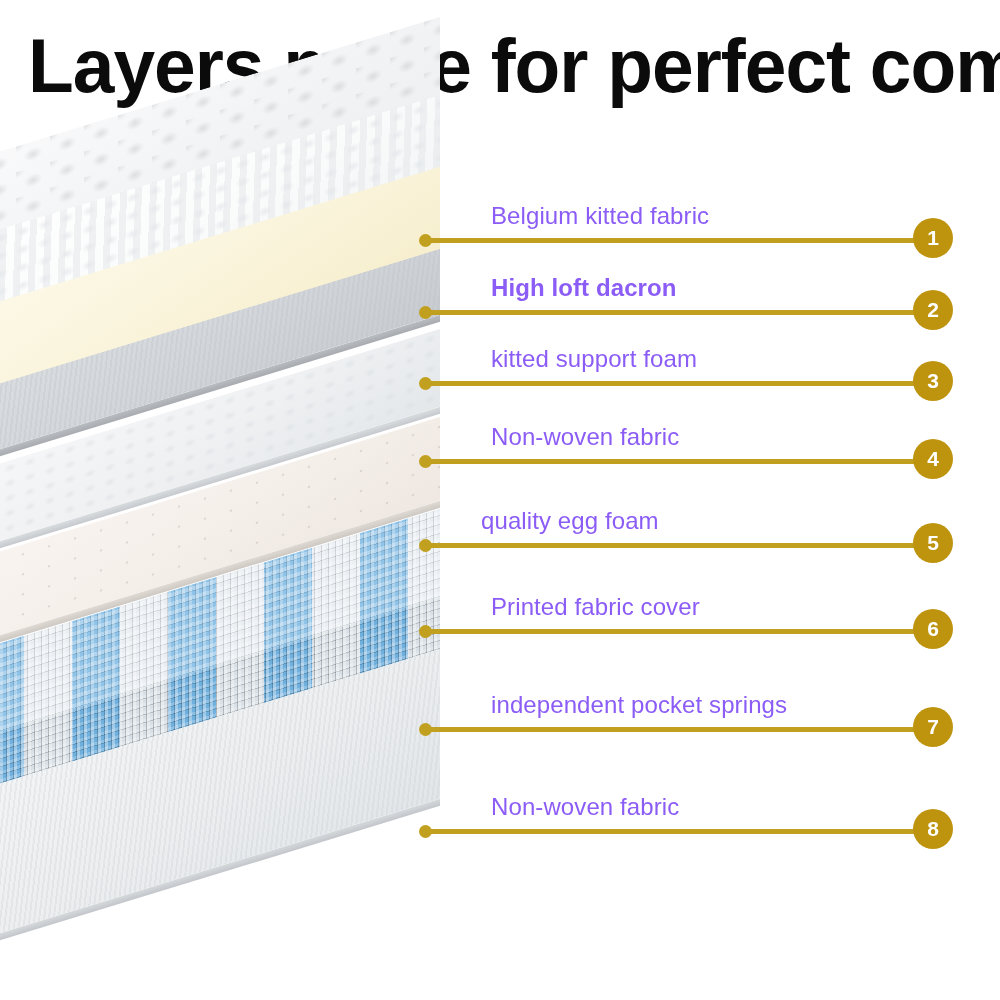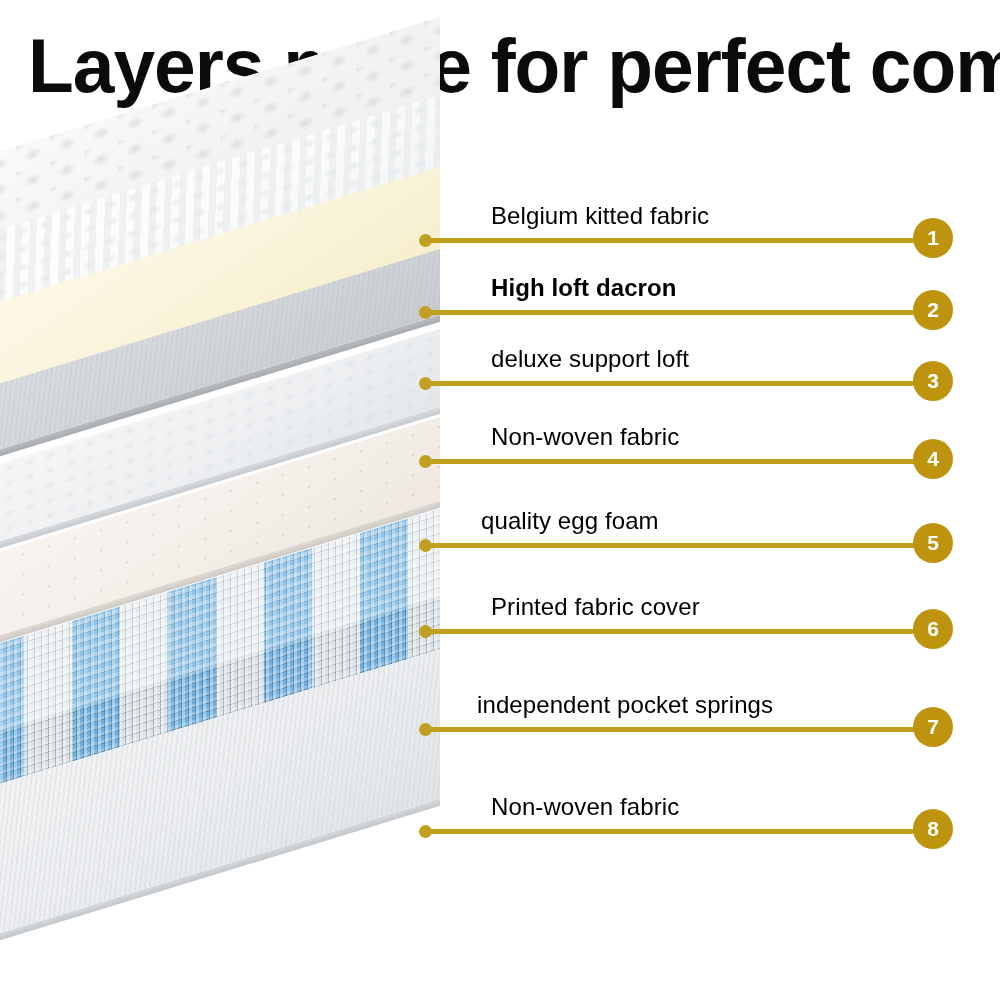--- a/index.html
+++ b/index.html
@@ -140,21 +140,21 @@
     position:absolute;top:-20px;
     width:40px;height:40px;border-radius:50%;
     color:#ffffff;font-weight:700;font-size:21px;
     line-height:40px;text-align:center;
     font-family:"Liberation Sans", sans-serif;
   }
   .co .lbl{
     position:absolute;
     bottom:8px;
     white-space:nowrap;
-    color:#000000;
+    color:#8b5cf6;
     font-size:24px;
     font-family:"Liberation Sans", sans-serif;
     font-weight:400;
     letter-spacing:.1px;
   }
 </style>
 </head>
 <body>
 
 <div id="stage">
@@ -211,21 +211,21 @@
       <div class="line" style="left:424px;width:500px;background:#C2A01F;"></div>
       <div class="dot" style="left:419px;background:#C2A01F;"></div>
       <div class="badge" style="left:913px;background:#BE940F;">2</div>
       <div class="lbl" style="left:491px;font-weight:bold;">High loft dacron</div>
     </div>
 
     <div class="co" style="top:381px;">
       <div class="line" style="left:424px;width:500px;background:#C2A01F;"></div>
       <div class="dot" style="left:419px;background:#C2A01F;"></div>
       <div class="badge" style="left:913px;background:#BE940F;">3</div>
-      <div class="lbl" style="left:491px;">deluxe support loft</div>
+      <div class="lbl" style="left:491px;">kitted support foam</div>
     </div>
 
     <div class="co" style="top:459px;">
       <div class="line" style="left:424px;width:500px;background:#C2A01F;"></div>
       <div class="dot" style="left:419px;background:#C2A01F;"></div>
       <div class="badge" style="left:913px;background:#BE940F;">4</div>
       <div class="lbl" style="left:491px;">Non-woven fabric</div>
     </div>
 
     <div class="co" style="top:543px;">
@@ -239,21 +239,21 @@
       <div class="line" style="left:424px;width:500px;background:#C2A01F;"></div>
       <div class="dot" style="left:419px;background:#C2A01F;"></div>
       <div class="badge" style="left:913px;background:#BE940F;">6</div>
       <div class="lbl" style="left:491px;">Printed fabric cover</div>
     </div>
 
     <div class="co" style="top:727px;">
       <div class="line" style="left:424px;width:500px;background:#C2A01F;"></div>
       <div class="dot" style="left:419px;background:#C2A01F;"></div>
       <div class="badge" style="left:913px;background:#BE940F;">7</div>
-      <div class="lbl" style="left:477px;margin-top:44px;">independent pocket springs</div>
+      <div class="lbl" style="left:491px;margin-top:44px;">independent pocket springs</div>
     </div>
 
     <div class="co" style="top:829px;">
       <div class="line" style="left:424px;width:500px;background:#C2A01F;"></div>
       <div class="dot" style="left:419px;background:#C2A01F;"></div>
       <div class="badge" style="left:913px;background:#BE940F;">8</div>
       <div class="lbl" style="left:491px;">Non-woven fabric</div>
     </div>
 
   </div>

